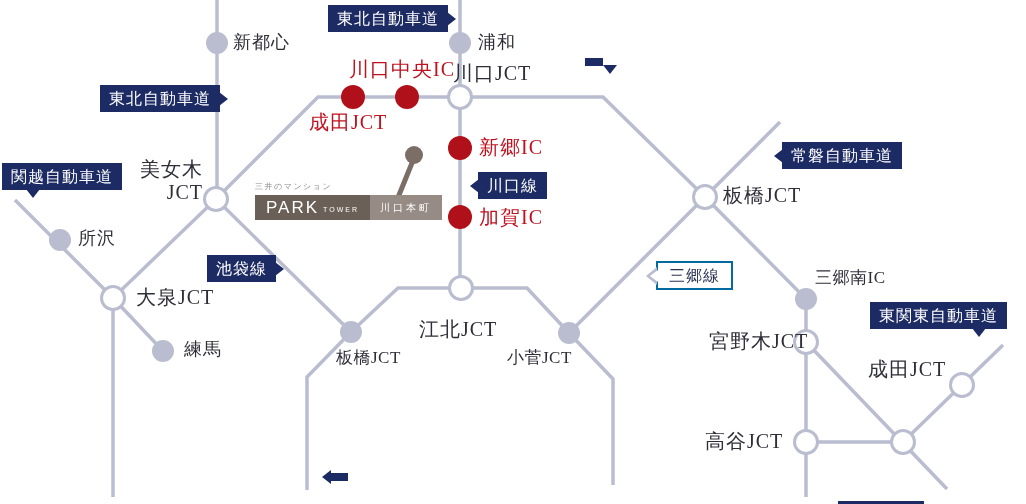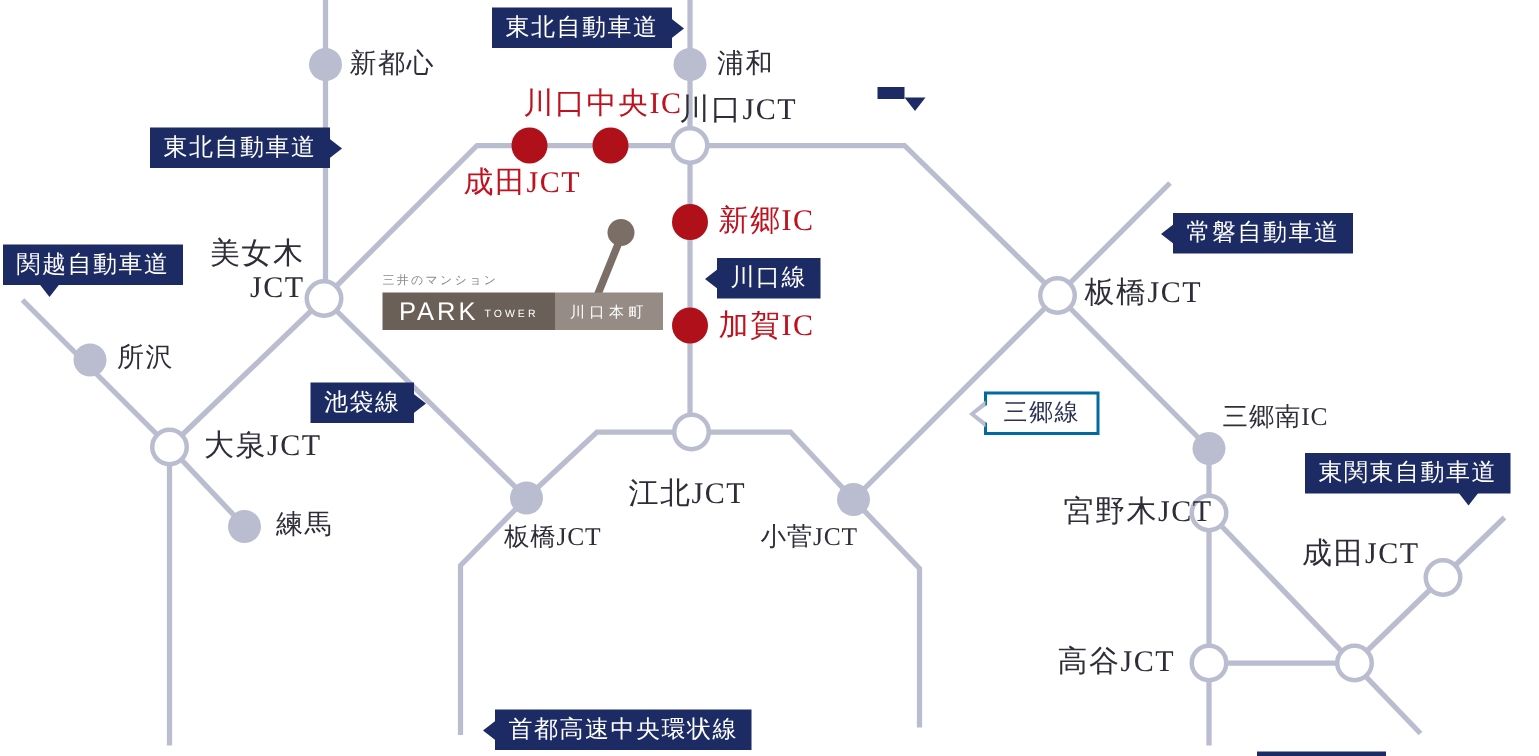--- a/index.html
+++ b/index.html
@@ -171,21 +171,20 @@
   </div>
   <div class="badge outline" style="left:656px; top:261px;">
     <span>三郷線</span>
     <span class="oarrow"></span>
   </div>
   <div class="badge" style="left:870px; top:302px;">
     <span>東関東自動車道</span>
     <span class="arrow down" style="left:102px;"></span>
   </div>
   <div class="badge" style="left:330px; top:473px;">
-    <span>首都高速中央環状線</span>
     <span class="arrow left"></span>
   </div>
   <div class="badge" style="left:838px; top:501px;">
     <span>京葉道路</span>
     <span class="arrow right"></span>
   </div>
 
 </div>
 
 </body></html>

